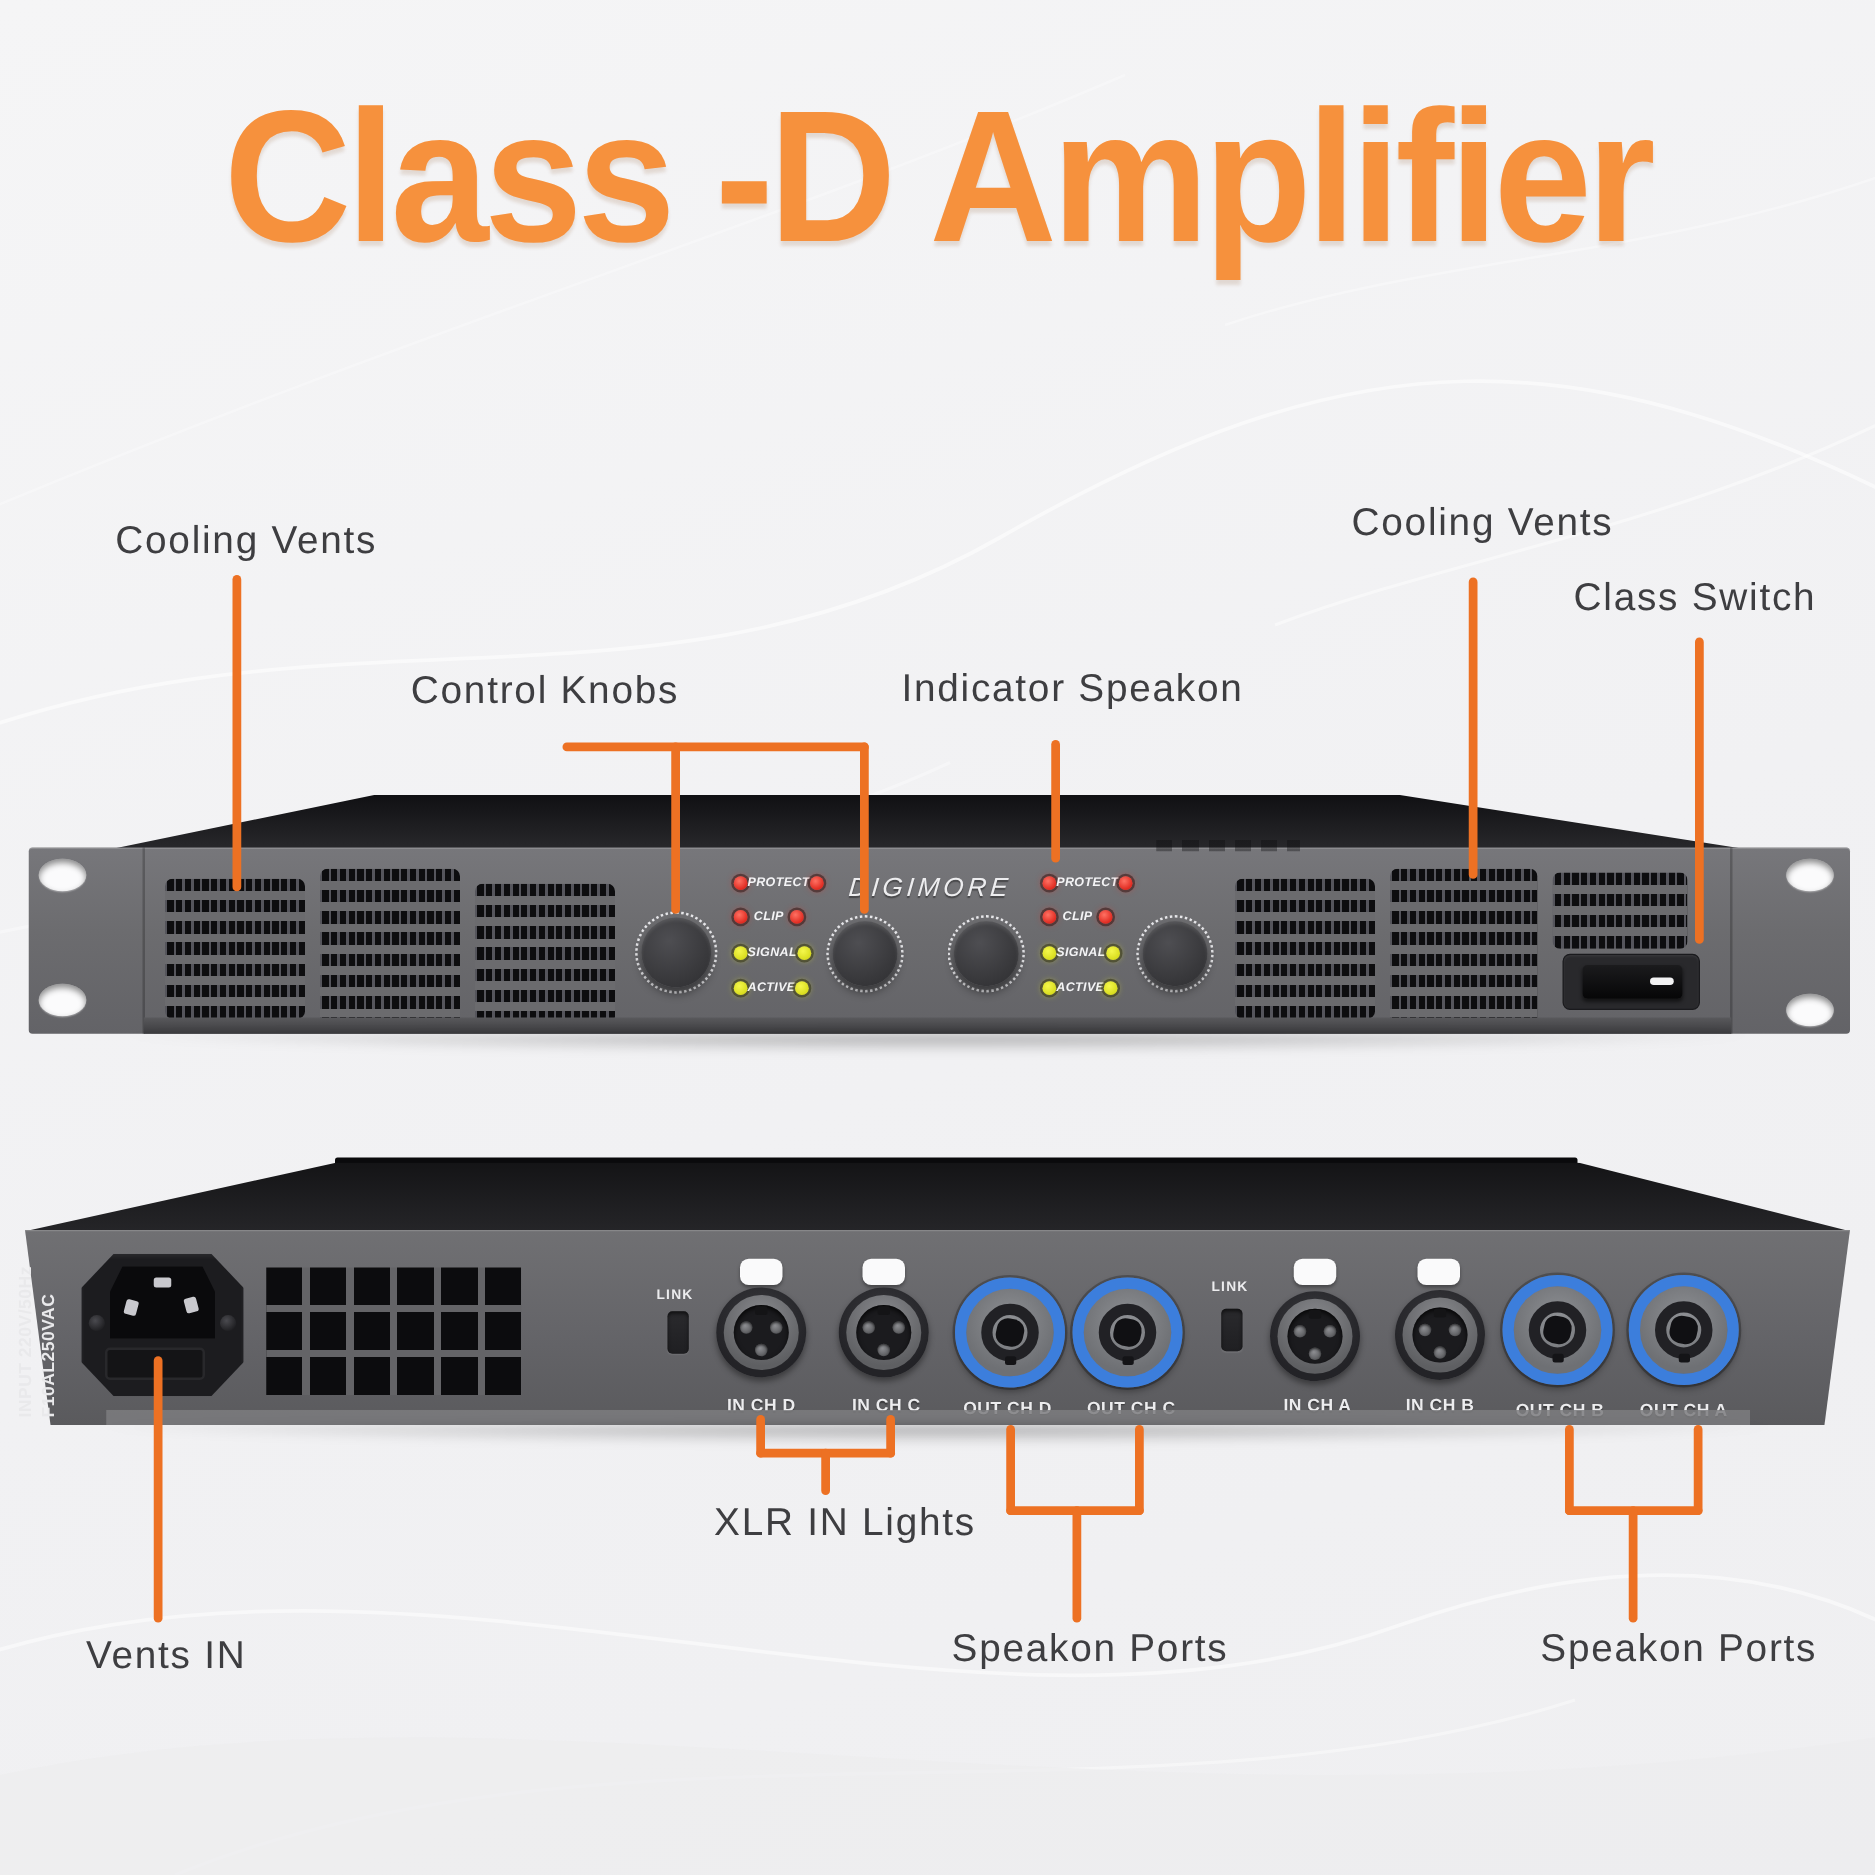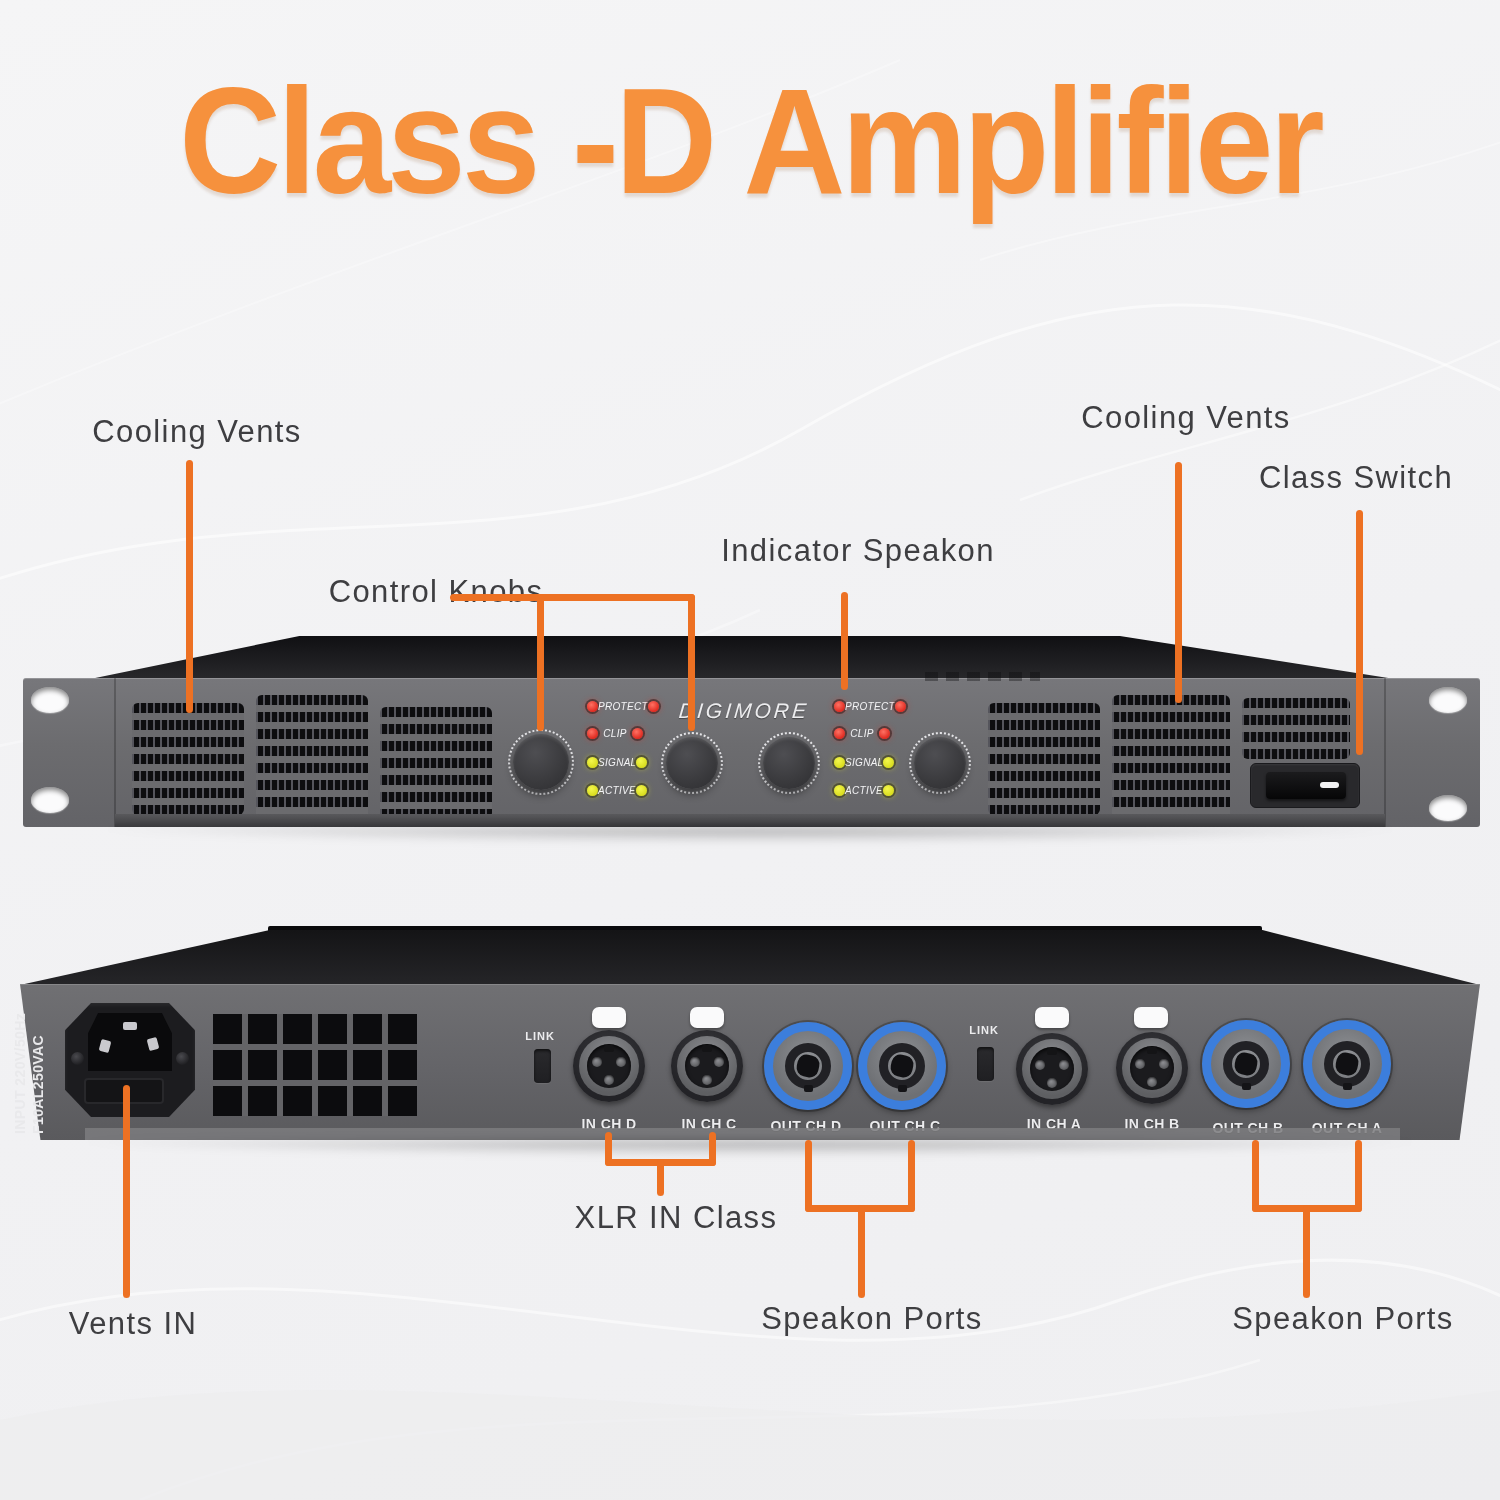--- a/index.html
+++ b/index.html
@@ -57,21 +57,21 @@
           repeating-linear-gradient(180deg,rgba(100,100,103,0) 0 30px,#646467 30px 36px),
           repeating-linear-gradient(90deg,#0C0C0E 0 29px,#646467 29px 35px);}
 
   
   .knob{position:absolute;border-radius:50%;border:2px dotted rgba(240,240,243,.92);}
   .knob::after{content:"";position:absolute;inset:3px;border-radius:50%;
         background:radial-gradient(circle at 40% 33%,#4E4E52,#39393C 62%,#2D2D30);
         box-shadow:0 5px 8px rgba(0,0,0,.45),inset 0 2px 3px rgba(255,255,255,.12);}
   .cluster{position:absolute;width:56px;}
   .indrow{position:absolute;left:0;width:100%;display:flex;align-items:center;justify-content:space-between;height:12px;}
-  .indlabel{color:#F4F4F6;font-size:10px;font-weight:400;font-style:italic;letter-spacing:.3px;white-space:nowrap;}
+  .indlabel{color:#F4F4F6;font-size:10px;font-weight:700;font-style:italic;letter-spacing:.3px;white-space:nowrap;}
   .led{width:11px;height:11px;border-radius:50%;flex:0 0 auto;}
   .led.red{background:radial-gradient(circle at 40% 35%,#FF7163,#E02A20 70%);
            box-shadow:0 0 0 2px rgba(35,18,16,.5),0 0 6px rgba(230,50,40,.75);}
   .led.yel{background:radial-gradient(circle at 40% 35%,#F4F74C,#D9DD1E 70%);
            box-shadow:0 0 0 2px rgba(35,35,12,.5),0 0 6px rgba(225,230,45,.75);}
   .brand{position:absolute;transform:translateX(-50%) skewX(-5deg);color:#EDEDEF;
          font-size:21px;letter-spacing:3px;font-style:italic;white-space:nowrap;
          text-shadow:0 1px 1px rgba(0,0,0,.4);}
   .pswitch{position:absolute;left:1250px;top:763px;width:110px;height:45px;border-radius:6px;
            background:#29292C;border:1px solid #1A1A1D;box-shadow:inset 0 1px 2px rgba(255,255,255,.08);}
@@ -212,21 +212,21 @@
       <div class="rockerdash"></div>
     </div>
   </div>
 
   <div class="frontstrip"></div>
   <div class="unitshadow" style="left:80px;top:827px;width:1340px;height:16px;"></div>
 
   <div class="callout" style="left:197px;top:414px;">Cooling Vents</div>
   <div class="vlead" style="left:186px;top:460px;height:253px;"></div>
 
-  <div class="callout" style="left:436px;top:534px;margin-top:40px;">Control Knobs</div>
+  <div class="callout" style="left:436px;top:534px;">Control Knobs</div>
   <div class="hlead" style="left:450px;top:594px;width:245px;"></div>
   <div class="vlead" style="left:537px;top:594px;height:137px;"></div>
   <div class="vlead" style="left:688px;top:594px;height:137px;"></div>
 
   <div class="callout" style="left:858px;top:533px;">Indicator Speakon</div>
   <div class="vlead" style="left:841px;top:592px;height:98px;"></div>
 
   <div class="callout" style="left:1186px;top:400px;">Cooling Vents</div>
   <div class="vlead" style="left:1175px;top:462px;height:241px;"></div>
 
@@ -333,21 +333,21 @@
   <div class="rearstrip"></div>
   <div class="unitshadow" style="left:60px;top:1140px;width:1380px;height:16px;"></div>
 
   <div class="vlead" style="left:123px;top:1085px;height:213px;"></div>
   <div class="callout" style="left:133px;top:1306px;">Vents IN</div>
 
   <div class="vlead" style="left:605px;top:1132px;height:34px;"></div>
   <div class="vlead" style="left:709px;top:1132px;height:34px;"></div>
   <div class="hlead" style="left:605px;top:1159px;width:111px;"></div>
   <div class="vlead" style="left:657px;top:1159px;height:37px;"></div>
-  <div class="callout" style="left:676px;top:1200px;">XLR IN Class</div>
+  <div class="callout" style="left:676px;top:1200px;">XLR IN Lights</div>
 
   <div class="vlead" style="left:805px;top:1140px;height:72px;"></div>
   <div class="vlead" style="left:908px;top:1140px;height:72px;"></div>
   <div class="hlead" style="left:805px;top:1205px;width:110px;"></div>
   <div class="vlead" style="left:858px;top:1205px;height:93px;"></div>
   <div class="callout" style="left:872px;top:1301px;">Speakon Ports</div>
 
   <div class="vlead" style="left:1252px;top:1140px;height:72px;"></div>
   <div class="vlead" style="left:1355px;top:1140px;height:72px;"></div>
   <div class="hlead" style="left:1252px;top:1205px;width:110px;"></div>

